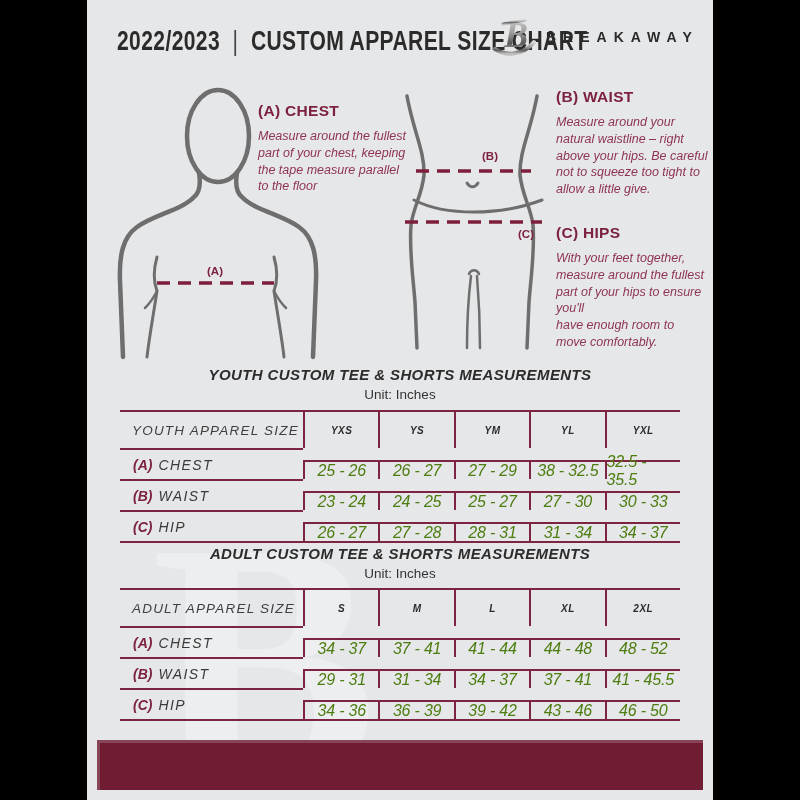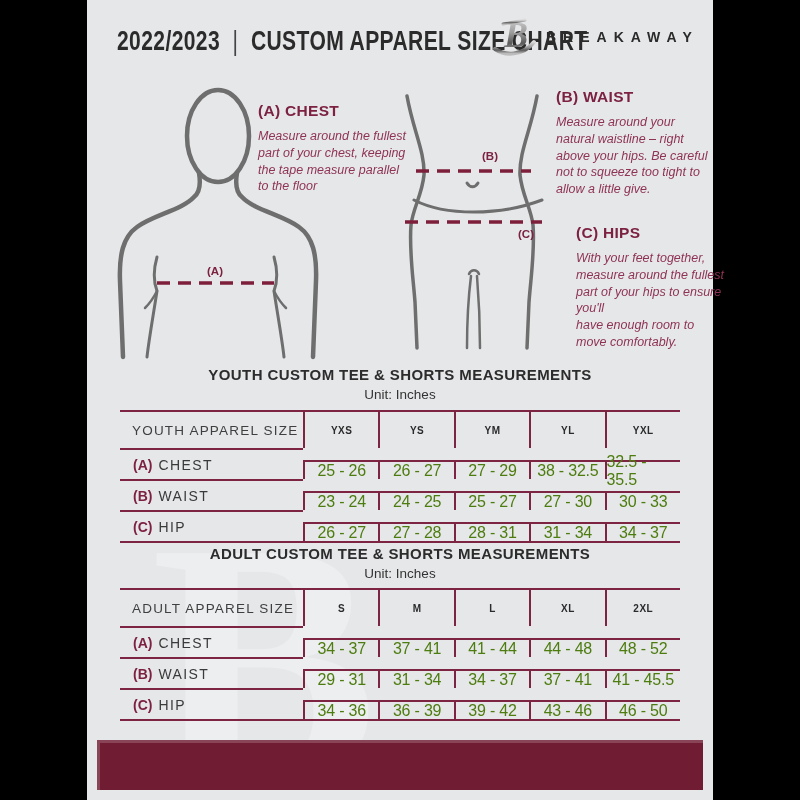--- a/index.html
+++ b/index.html
@@ -18,34 +18,34 @@
   .logo{position:absolute;left:404px;top:16px;display:flex;align-items:center;gap:9px;}
   .brand{font-weight:bold;font-size:14px;letter-spacing:7px;color:#2b2b2b;}
 
   
   .guide{position:absolute;left:0;top:85px;width:626px;height:282px;z-index:2;}
   .guide svg{position:absolute;}
   .g-head{font-weight:bold;font-size:15.5px;color:#7c2140;letter-spacing:.3px;margin:0 0 8px 0;}
   .g-body{font-style:italic;font-size:12.5px;line-height:1.34;color:#8e3355;white-space:pre-line;margin:0;}
   .txt-a{position:absolute;left:171px;top:17px;width:150px;}
   .txt-b{position:absolute;left:469px;top:3px;width:152px;}
-  .txt-c{position:absolute;left:489px;top:139px;width:152px;}
+  .txt-c{position:absolute;left:469px;top:139px;width:152px;}
 
   
   .sec-title{position:absolute;left:0;width:626px;text-align:center;font-weight:bold;
-             font-size:15px;letter-spacing:.4px;color:#2c2c2c;z-index:2;}
+             font-size:15px;letter-spacing:.4px;color:#2c2c2c;z-index:2;font-style:italic;}
   .sec-unit{position:absolute;left:0;width:626px;text-align:center;
             font-size:13.5px;color:#333;z-index:2;}
   .size-table{position:absolute;left:33px;width:560px;display:grid;
               grid-template-columns:183px repeat(5,75.4px);
               grid-template-rows:36px repeat(3,31px);
               border-top:2px solid #7e2443;border-bottom:2px solid #7e2443;
               background:transparent;z-index:2;}
   .cell{display:flex;align-items:center;justify-content:center;
-        border-left:2px solid #7e2443;border-top:2px solid #7e2443;}
+        border-left:2px solid #7e2443;border-top:2px solid #7e2443;font-style:italic;}
   .size-table .cell:nth-child(6n+1){border-left:none;}
   .size-table .cell:nth-child(-n+6){border-top:none;}
   .corner{justify-content:flex-start;padding-left:12px;font-size:13.5px;letter-spacing:1.2px;color:#3f3f3f;}
   .head.size{font-weight:bold;font-size:10px;color:#2b2b2b;letter-spacing:.5px;}
   .label{justify-content:flex-start;padding-left:13px;font-size:14px;}
   .pfx{font-weight:bold;color:#7c2140;margin-right:6px;}
   .lbl{letter-spacing:1.4px;color:#3a3a3a;}
   .val{font-size:16px;color:#4d7c0f;letter-spacing:-.2px;margin-top:12px;}
 
   .t0{top:410px;} .t1{top:588px;}

